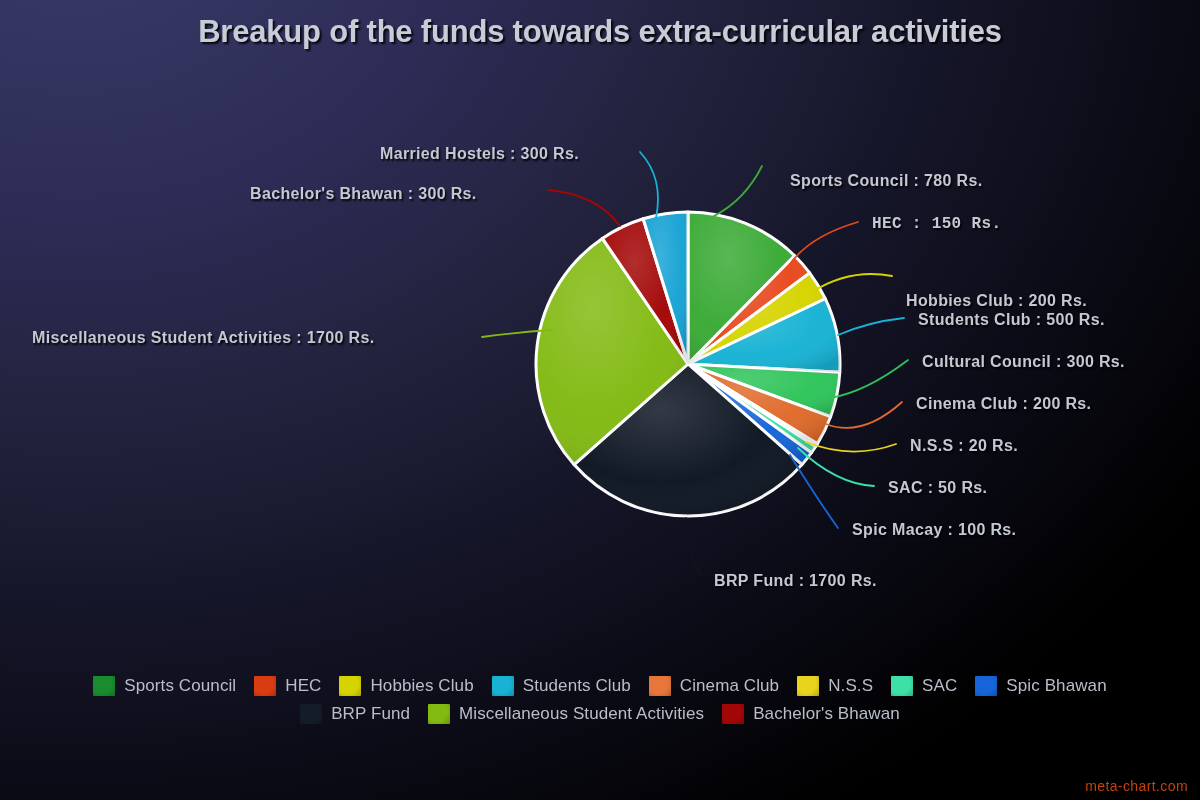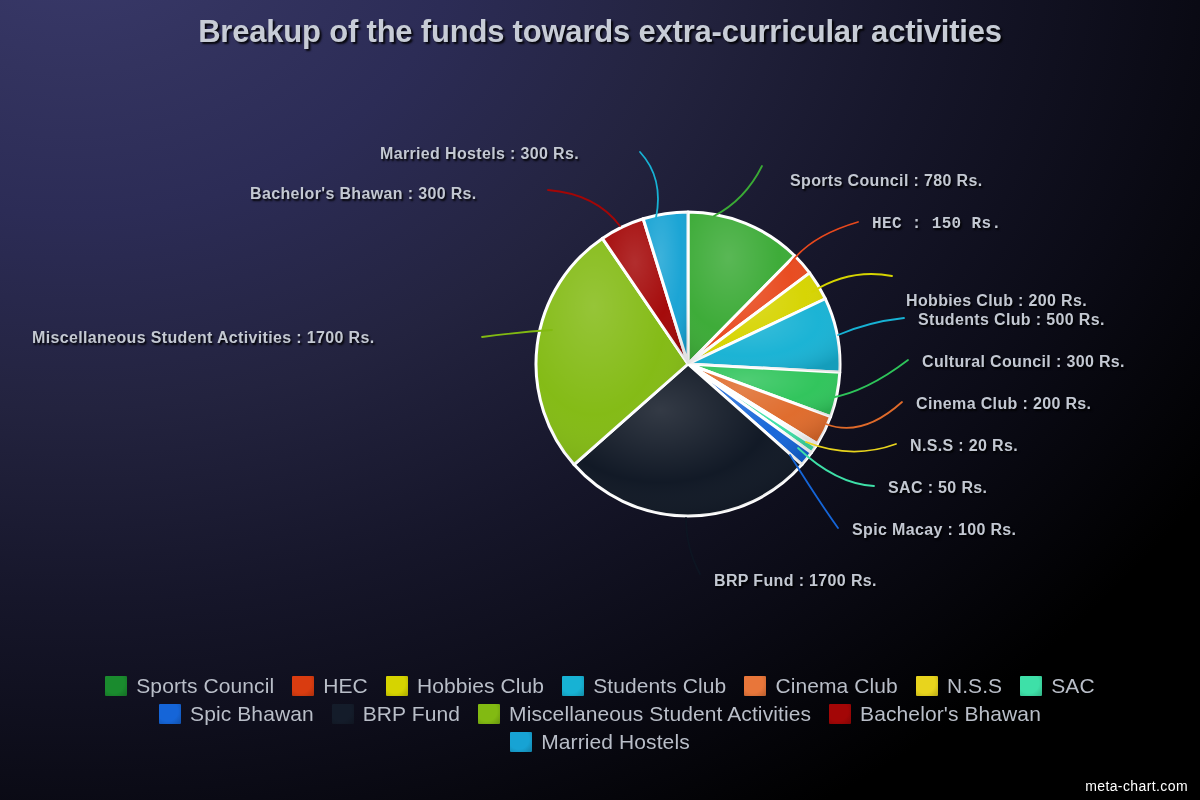--- a/index.html
+++ b/index.html
@@ -59,30 +59,30 @@
     height: 28px;
     margin: 0 9px;
   }
   .legend-swatch {
     width: 22px; height: 20px;
     margin-right: 9px;
     border-radius: 1px;
     flex: 0 0 auto;
   }
   .legend-text {
-    font-size: 21px;
+    font-size: 17px;
     color: #b9bec8;
     white-space: nowrap;
     letter-spacing: 0.1px;
   }
   .watermark {
     position: absolute;
     right: 12px; bottom: 6px;
     font-size: 14px;
-    color: #ffffff;
+    color: #c2410c;
     letter-spacing: 0.4px;
   }
 </style>
 </head>
 <body>
 
 <div id="chart-root">
   <div class="bg-gradient"></div>
 
   <div class="title">Breakup of the funds towards extra-curricular activities</div>
@@ -196,20 +196,16 @@
         <span class="legend-text">BRP Fund</span>
       </div>
       <div class="legend-item">
         <span class="legend-swatch" style="background: radial-gradient(circle at 40% 35%, rgb(130, 186, 18) 0%, rgb(130, 186, 18) 55%, rgba(0, 0, 0, 0.35) 130%) rgb(130, 186, 18);"></span>
         <span class="legend-text">Miscellaneous Student Activities</span>
       </div>
       <div class="legend-item">
         <span class="legend-swatch" style="background: radial-gradient(circle at 40% 35%, rgb(163, 6, 6) 0%, rgb(163, 6, 6) 55%, rgba(0, 0, 0, 0.35) 130%) rgb(163, 6, 6);"></span>
         <span class="legend-text">Bachelor's Bhawan</span>
       </div>
-      <div class="legend-item">
-        <span class="legend-swatch" style="background: radial-gradient(circle at 40% 35%, rgb(23, 163, 212) 0%, rgb(23, 163, 212) 55%, rgba(0, 0, 0, 0.35) 130%) rgb(23, 163, 212);"></span>
-        <span class="legend-text">Married Hostels</span>
-      </div>
     </div>
 
   <div class="watermark">meta-chart.com</div>
 </div>
 
 </body></html>

